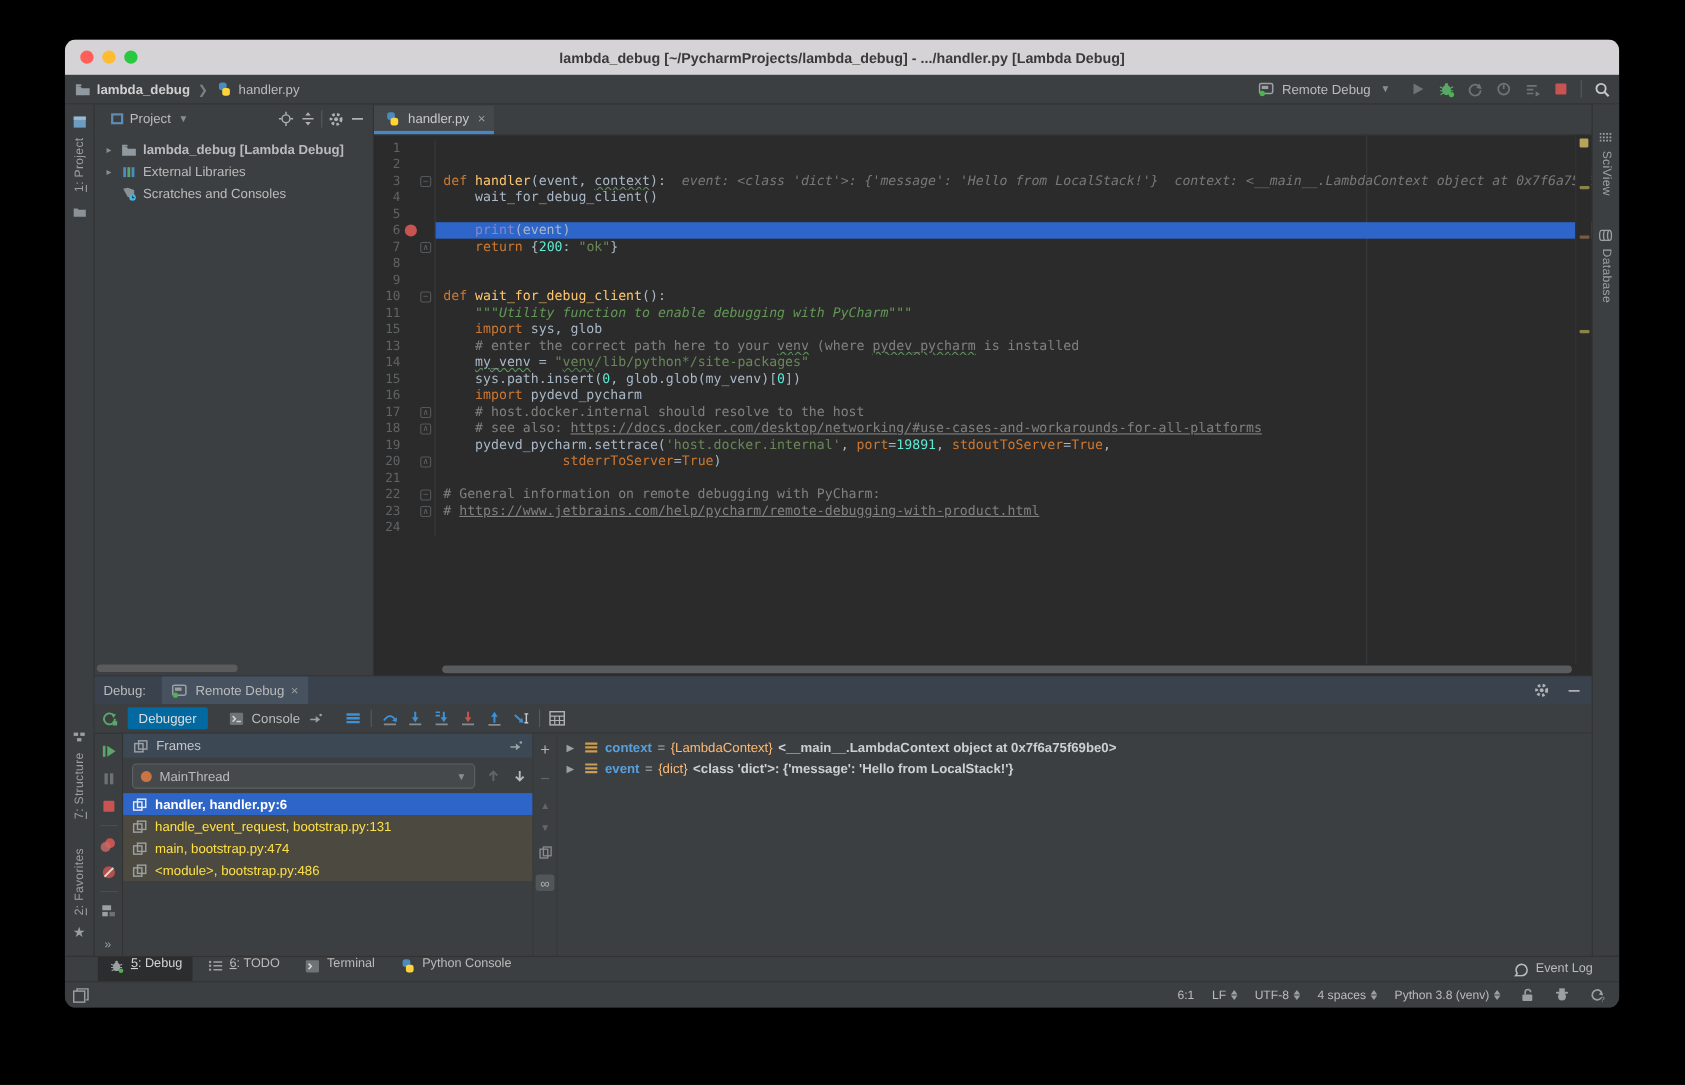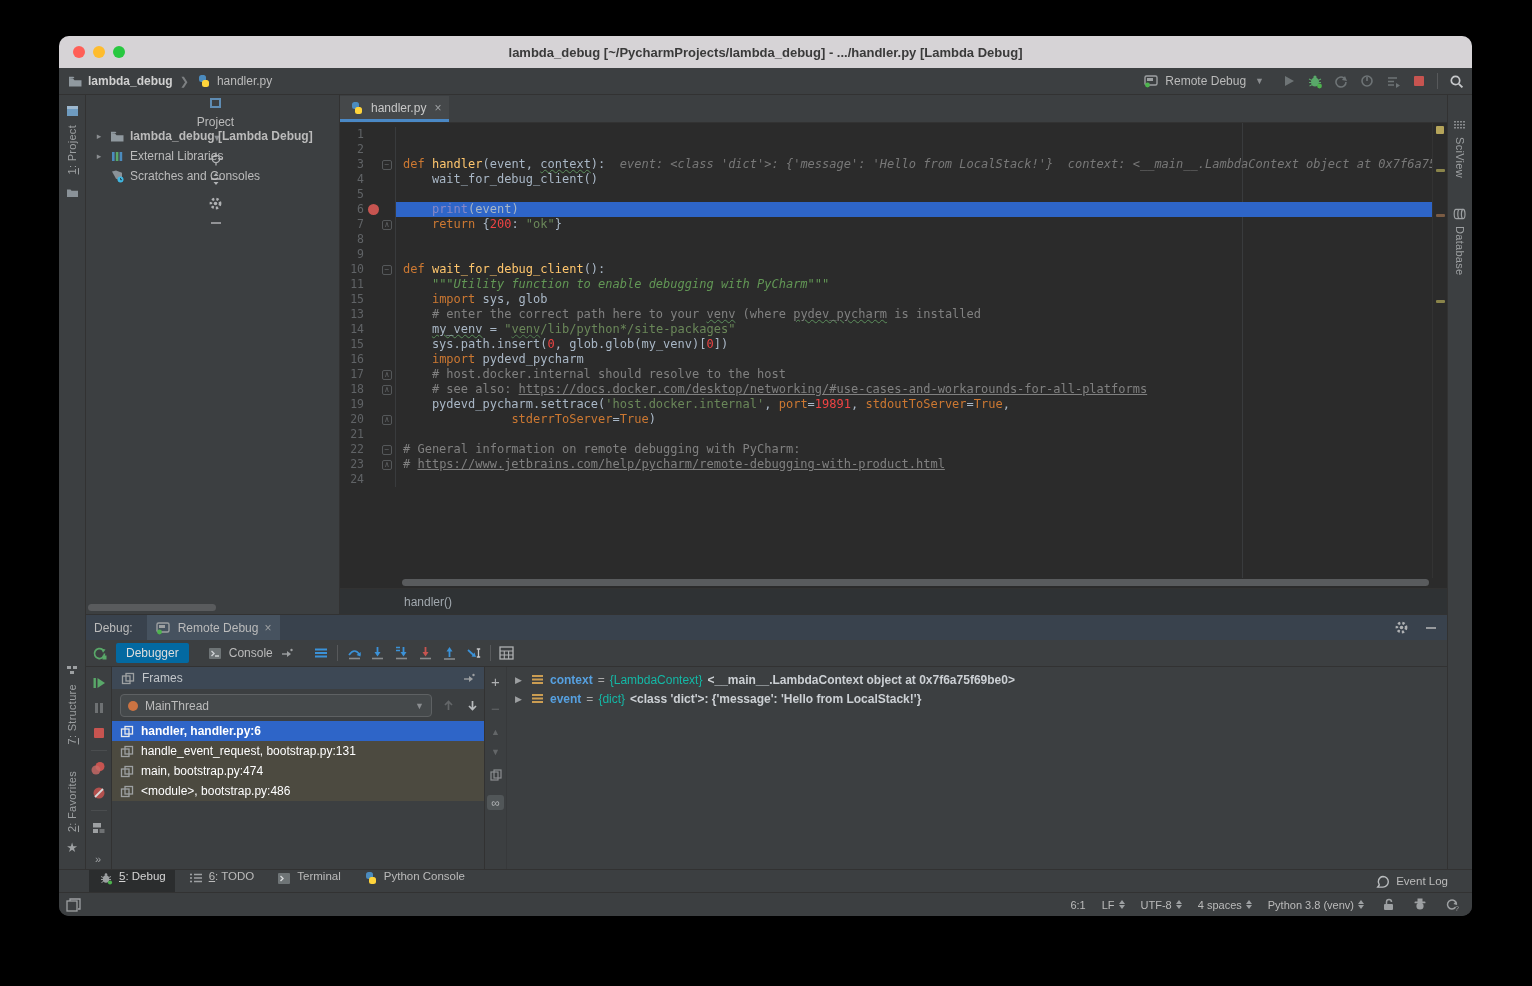--- a/index.html
+++ b/index.html
@@ -29,21 +29,21 @@
   .midrow{flex:1;display:flex;min-height:0;}
   .lstrip{width:26px;background:#3c3f41;border-right:1px solid #323232;display:flex;flex-direction:column;align-items:center;color:#9da0a2;font-size:11px;}
   .rstrip{width:24px;background:#3c3f41;border-left:1px solid #323232;display:flex;flex-direction:column;align-items:center;color:#9da0a2;font-size:11px;gap:4px;padding-top:22px;}
   .vlabel{writing-mode:vertical-rl;transform:rotate(180deg);letter-spacing:.3px;white-space:nowrap;}
   .vlabel-r{writing-mode:vertical-rl;letter-spacing:.3px;white-space:nowrap;}
   .vlabel u,.btab u{text-decoration:underline;}
   .center{flex:1;display:flex;flex-direction:column;min-width:0;}
   .mainrow{height:519px;display:flex;min-height:0;flex:none;}
   
   .project{width:253px;flex:none;border-right:1px solid #323232;display:flex;flex-direction:column;position:relative;font-size:12px;color:#bbb;}
-  .phead{height:26px;display:flex;align-items:center;padding:0 6px 0 12px;gap:4px;border-bottom:1px solid #3c3f41;flex-direction:column;}
+  .phead{height:26px;display:flex;align-items:center;padding:0 6px 0 12px;gap:4px;border-bottom:1px solid #3c3f41;}
   .phead .grow{flex:1;}
   .chevdn{color:#8a8d90;font-size:9px;margin-left:3px;}
   .tree{padding-top:4px;}
   .trow{display:flex;align-items:center;height:20px;gap:5px;padding-left:8px;white-space:nowrap;}
   .trow .arr{width:10px;color:#8a8d90;font-size:9px;text-align:center;}
   .pscroll{position:absolute;bottom:3px;left:2px;width:128px;height:7px;border-radius:4px;background:#595b5d;}
   
   .editor{flex:1;display:flex;flex-direction:column;min-width:0;background:#2b2b2b;}
   .tabbar{height:27px;background:#3c3f41;border-bottom:1px solid #323232;display:flex;align-items:flex-end;flex:none;}
   .etab{height:26px;background:#45484a;display:flex;align-items:center;gap:6px;padding:0 8px 0 9px;
@@ -64,21 +64,21 @@
   .t-p{color:#a9b7c6;}
   .t-k{color:#cc7832;}
   .t-f{color:#ffc66d;}
   .t-b{color:#8888c6;}
   .t-s{color:#6a8759;}
   .t-sw{color:#6a8759;text-decoration:underline wavy #4f7a4f 1px;}
   .t-d{color:#629755;font-style:italic;}
   .t-c{color:#808080;}
   .t-cw{color:#808080;text-decoration:underline wavy #5c8f5c 1px;}
   .t-u{color:#808080;text-decoration:underline;}
-  .t-n{color:#ef4444;}
+  .t-n{color:#5eead4;}
   .t-h{color:#787878;font-style:italic;}
   .t-pw{color:#a9b7c6;text-decoration:underline wavy #5c8f5c 1px;}
   .stripe{position:absolute;top:0;bottom:0;right:0;width:14px;background:#2b2b2b;border-left:1px solid #333;}
   .stripe .ind{position:absolute;top:3px;right:3px;width:8px;height:8px;background:#b5a45a;border-radius:1px;}
   .smark{position:absolute;right:2px;width:9px;height:3px;border-radius:1px;}
   .hscroll{height:10px;background:#2b2b2b;position:relative;flex:none;}
   .hscroll .thumb{position:absolute;left:62px;right:18px;top:1px;height:7px;border-radius:4px;background:#595b5d;}
   .ecrumb{height:25px;background:#2f3234;border-top:1px solid #323232;display:flex;align-items:center;
     padding-left:64px;font-size:12px;color:#a1a8ae;flex:none;}
   
@@ -96,34 +96,34 @@
   .vtool .more{margin-top:auto;margin-bottom:8px;color:#9da0a2;font-size:11px;letter-spacing:1px;}
   .frames{width:372px;flex:none;border-right:1px solid #323232;display:flex;flex-direction:column;min-height:0;}
   .panehead{height:22px;background:#3d4855;display:flex;align-items:center;gap:6px;padding:0 8px;color:#c3c7cb;flex:none;}
   .panehead .pin{margin-left:auto;}
   .fbody{flex:1;background:#3c3f41;}
   .comborow{display:flex;align-items:center;gap:8px;padding:5px 8px 4px 8px;}
   .combo{flex:none;width:296px;height:21px;border:1px solid #5e6163;border-radius:4px;background:#45494b;
     display:flex;align-items:center;gap:7px;padding:0 7px;}
   .tdot{width:10px;height:10px;border-radius:50%;background:#cb7342;}
   .combo .grow{flex:1;}
-  .frow{height:20px;display:flex;align-items:center;gap:6px;padding-left:7px;color:#ffffff;white-space:nowrap;}
+  .frow{height:20px;display:flex;align-items:center;gap:6px;padding-left:7px;color:#fde047;white-space:nowrap;}
   .frow.lib{background:#4c4a40;}
   .frow.sel{background:#2e65c8;color:#fff;font-weight:bold;}
   .vars{flex:1;display:flex;flex-direction:column;min-width:0;}
   .vbody{flex:1;background:#3c3f41;display:flex;min-height:0;}
   .vstrip{width:21px;border-right:1px solid #37393b;display:flex;flex-direction:column;align-items:center;gap:10px;padding-top:6px;color:#afb1b3;flex:none;}
   .vstrip .dis{color:#636668;}
   .vstrip .inf{width:17px;height:15px;border-radius:3px;background:#515658;display:flex;align-items:center;justify-content:center;font-size:12px;margin-top:2px;}
   .vrows{flex:1;padding-top:3px;}
   .vrow{height:19px;display:flex;align-items:center;gap:5px;padding-left:8px;white-space:nowrap;}
   .vrow .arr{color:#9da0a2;font-size:9px;width:9px;}
   .vname{color:#56a0e0;font-weight:bold;}
   .veq{color:#a9a9a9;}
-  .vtype{color:#14b8a6;}
+  .vtype{color:#fdba74;}
   .vval{color:#ccd0d4;font-weight:bold;}
   
   .btmbar{height:22px;background:#3c3f41;border-top:1px solid #323232;display:flex;align-items:center;
     font-size:11.5px;color:#bbb;padding:0 10px 0 30px;gap:4px;flex:none;}
   .btab{height:22px;display:flex;align-items:flex-start;gap:5px;padding:0 9px;}
   .btab.active{background:#2b2d2e;color:#d5d5d5;}
   .evlog{margin-left:auto;display:flex;align-items:center;gap:5px;padding-right:14px;}
   .statusbar{height:23px;background:#3c3f41;border-top:1px solid #323232;display:flex;align-items:center;
     font-size:11px;color:#bbb;padding:0 12px 0 6px;gap:14px;flex:none;}
   .statusbar .right{margin-left:auto;display:flex;align-items:center;gap:16px;}
@@ -367,23 +367,20 @@
                 <div class="cl"><div class="gut"><span class="num">24</span><span class="bps"></span><span class="flds"></span></div><div class="lc"></div></div>
               </div>
             <div class="stripe">
               <span class="ind"></span>
               <span id="smarks"><span class="smark" style="top: 46px; background: rgb(138, 132, 74);"></span><span class="smark" style="top: 91px; background: rgb(122, 91, 67);"></span><span class="smark" style="top: 177px; background: rgb(138, 132, 74);"></span></span>
             </div>
           </div>
           <div class="hscroll">
               <div class="thumb"></div>
             </div>
-          <div class="ecrumb">
-            <span>handler()</span>
-          </div>
         </div>
       </div>
 
       <div class="debug">
         <div class="dhead">
           <span>Debug:</span>
           <div class="dtab">
             <span class="icn">
                 <svg width="15" height="14">
                   <rect x="1" y="2" width="12" height="9" rx="1.5" fill="none" stroke="#9da0a2" stroke-width="1.4"></rect>

